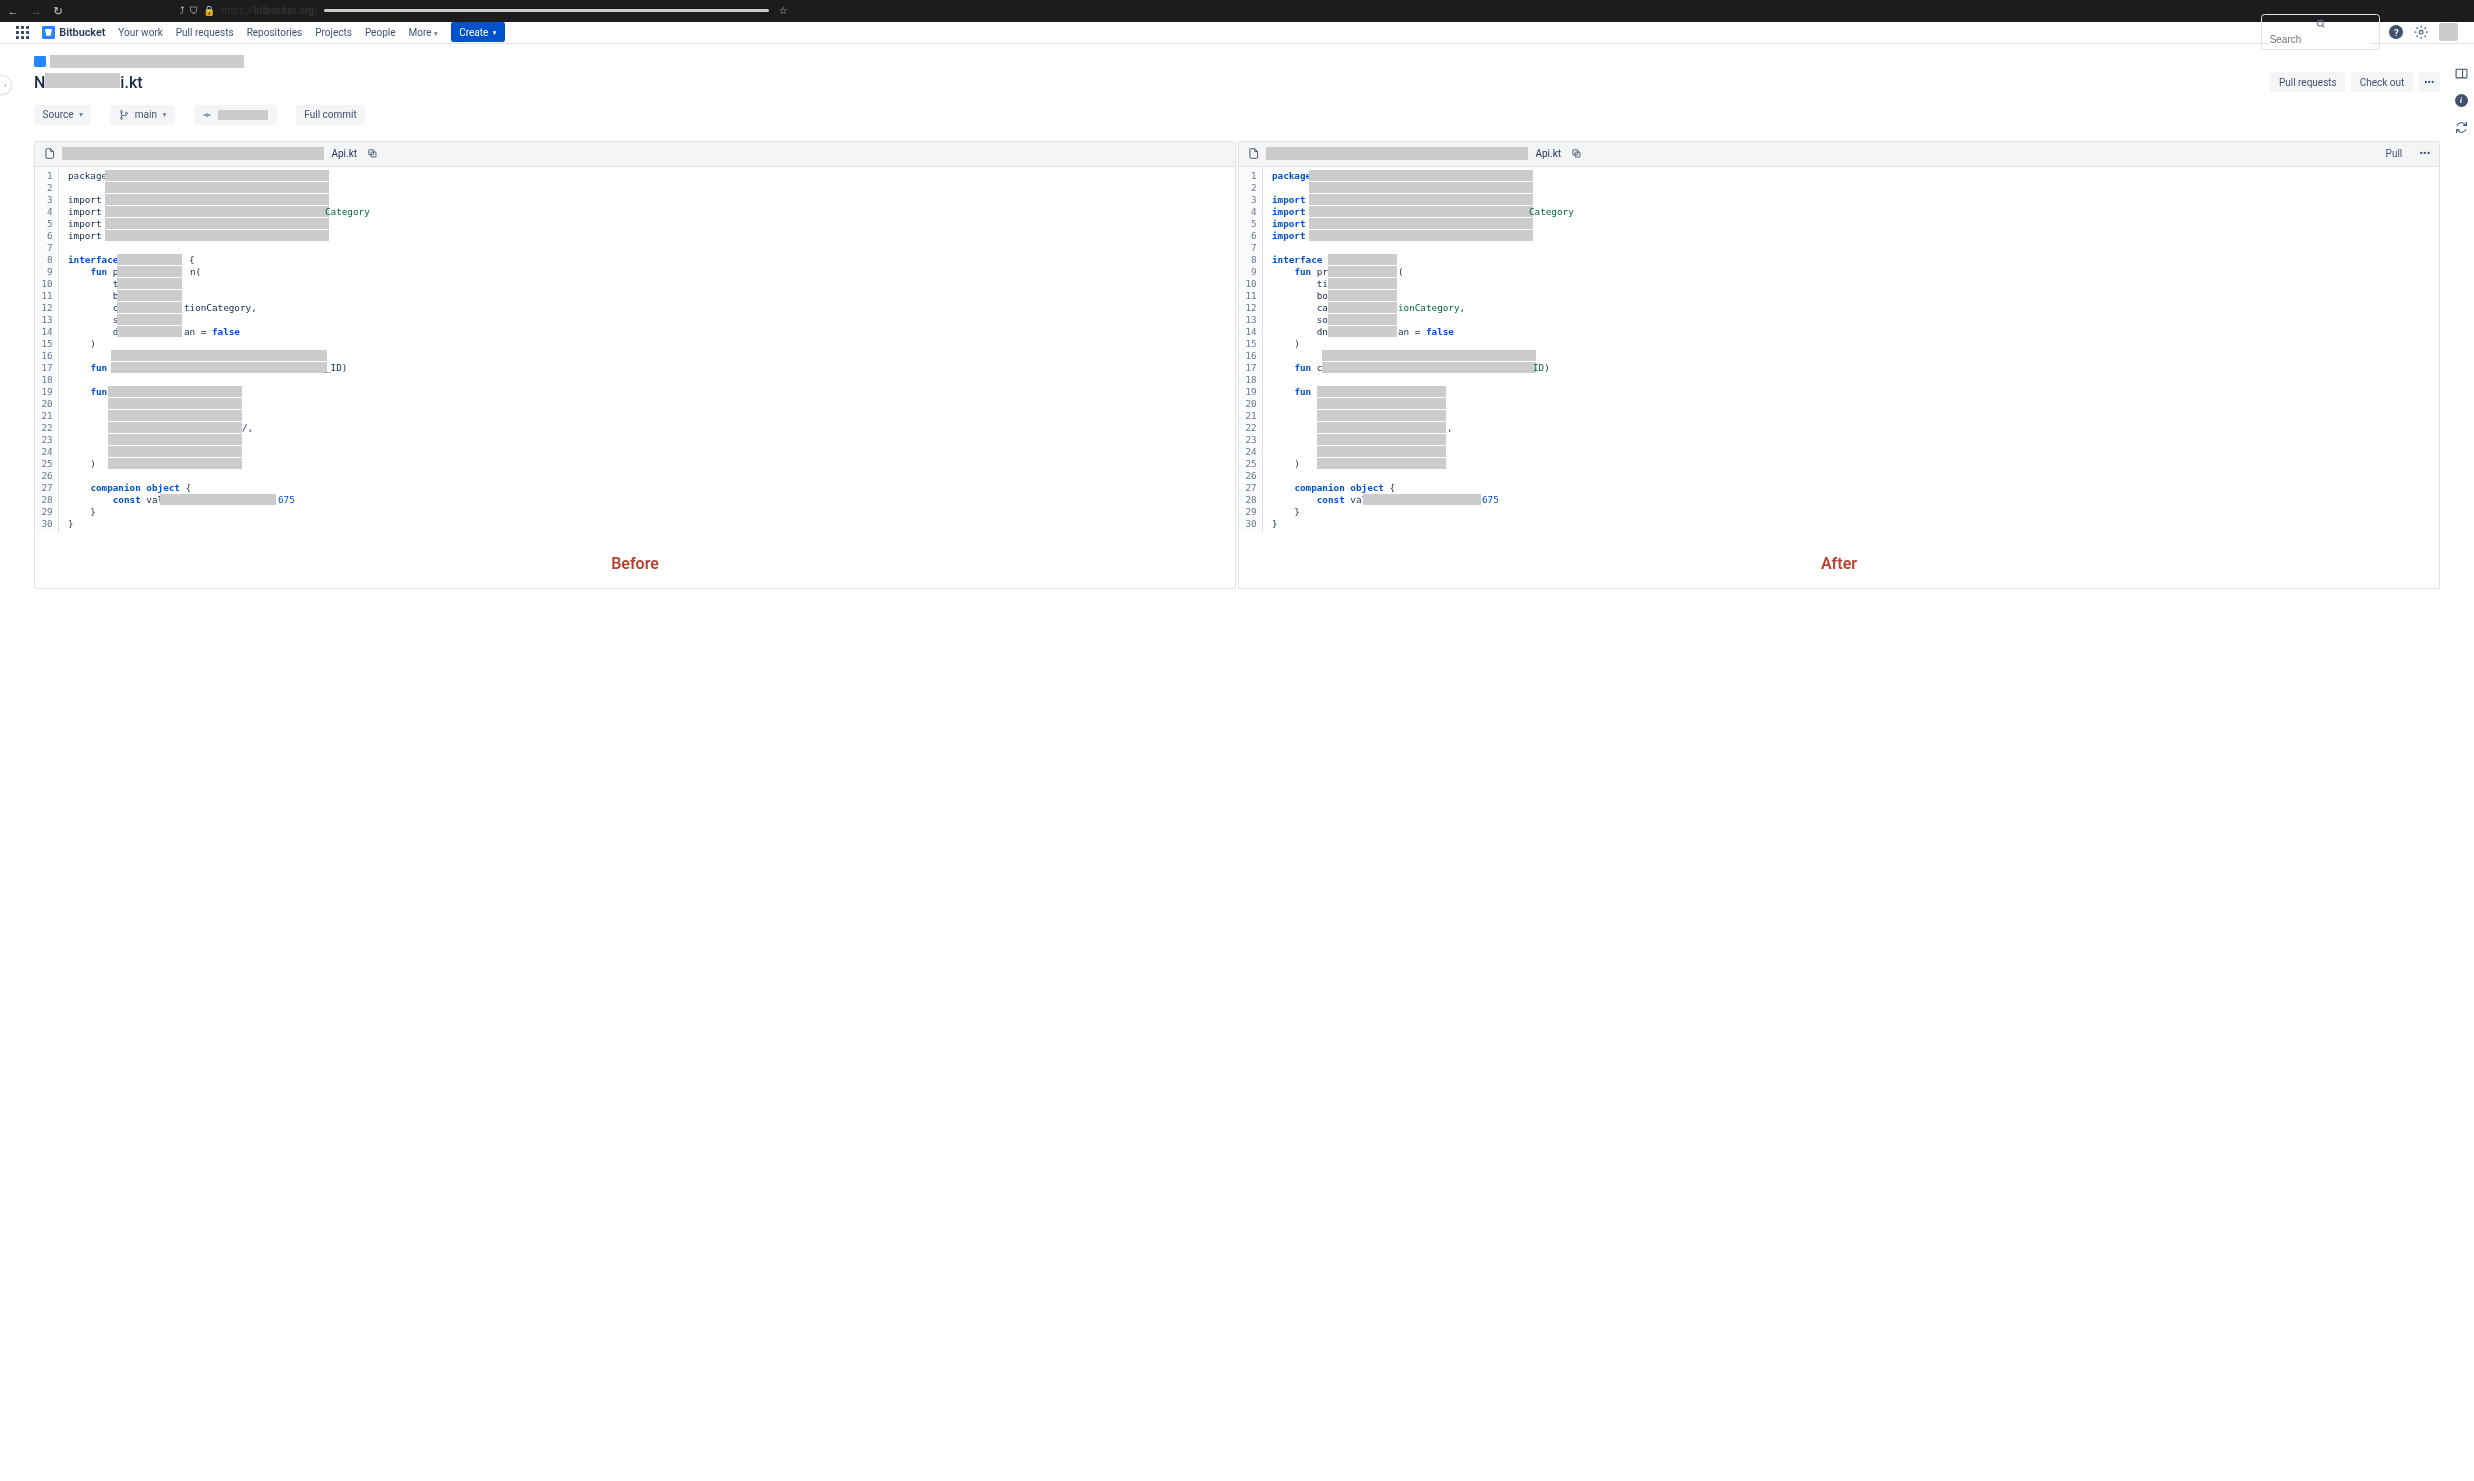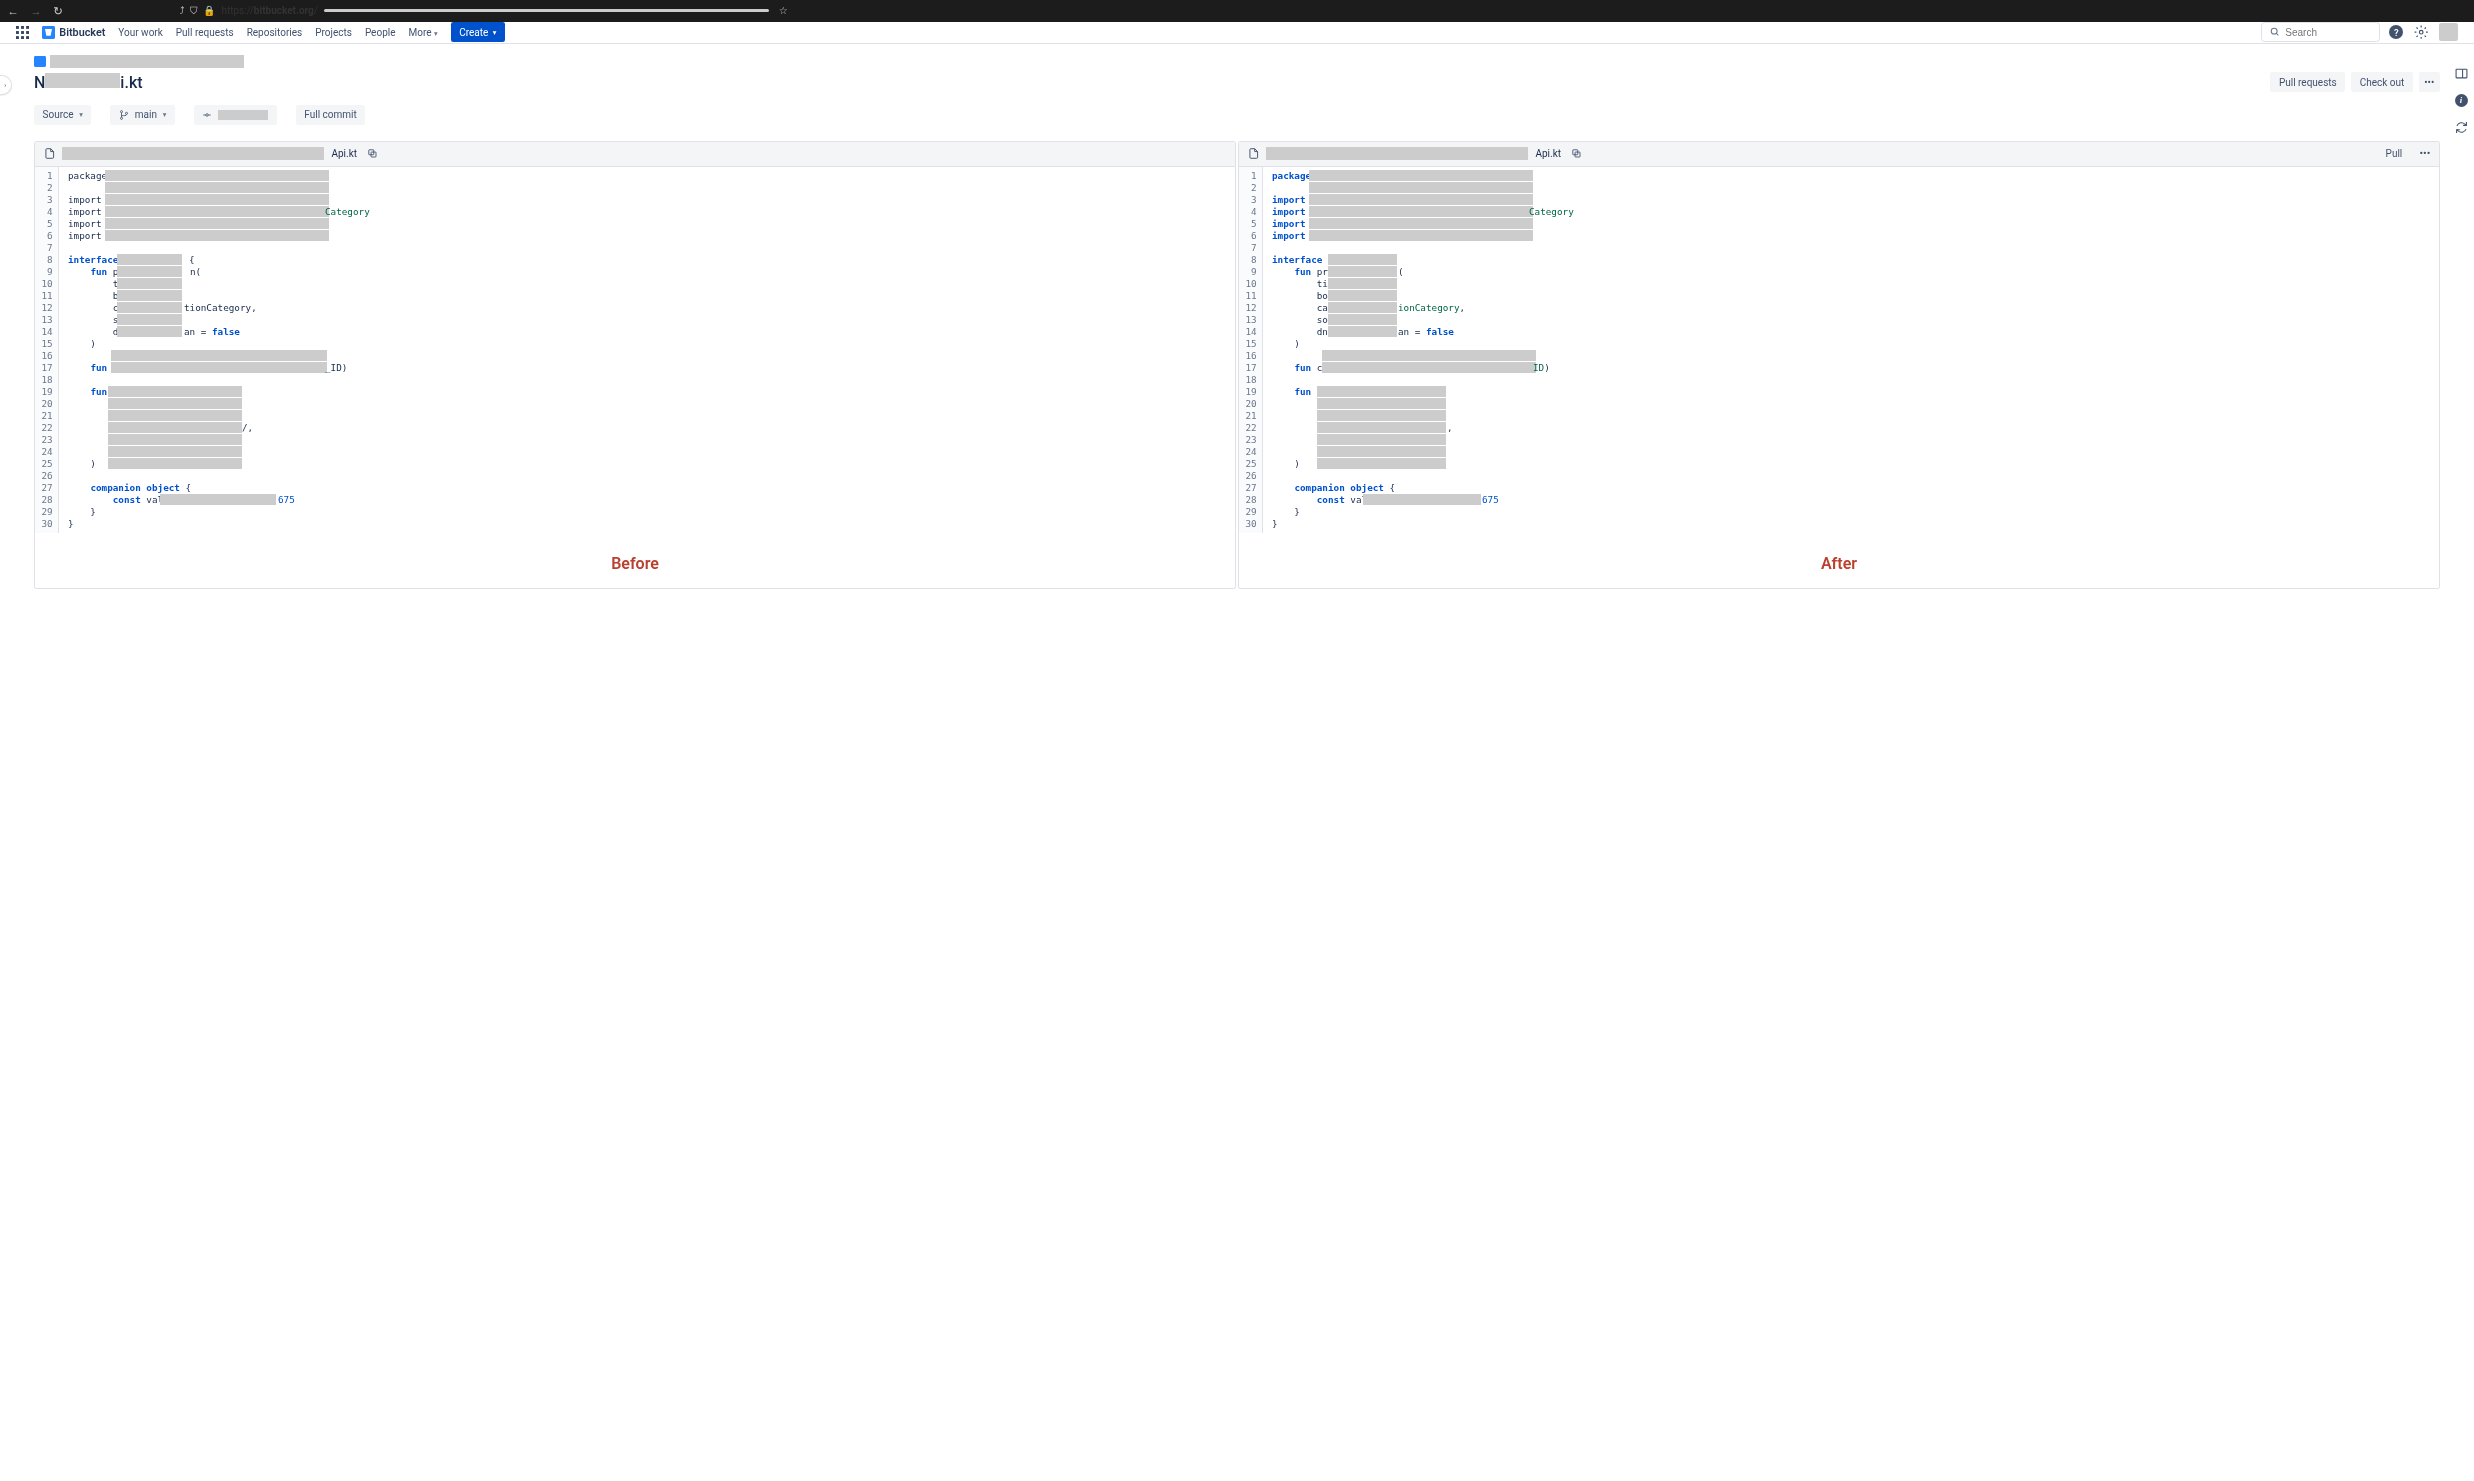--- a/index.html
+++ b/index.html
@@ -18,21 +18,21 @@
 
 .top-nav { height: 22px; border-bottom: 0.7px solid #dfe1e6; display: flex; align-items: center; padding: 0 16px; gap: 13px; background: #fff; }
 .app-switcher { color: #344563; font-size: 13px; }
 .logo { display: flex; align-items: center; gap: 4.3px; color: #253858; font-weight: 600; font-size: 10.8px; }
 .logo-icon { width: 13px; height: 13px; background: #2684FF; border-radius: 1.4px; display: inline-flex; align-items: center; justify-content: center; }
 .logo-icon::before { content: ""; width: 7.2px; height: 7.2px; background: #fff; clip-path: polygon(0 0, 100% 0, 80% 100%, 20% 100%); }
 .nav-links { display: flex; gap: 13px; color: #42526E; font-size: 10px; }
 .nav-links span { cursor: pointer; }
 .create-btn { background: #0052CC; color: #fff; padding: 4.3px 8.6px; border-radius: 2.2px; font-size: 10px; display: flex; align-items: center; gap: 4.3px; cursor: pointer; }
 .nav-right { margin-left: auto; display: flex; align-items: center; gap: 8.6px; }
-.search-box { border: 0.7px solid #dfe1e6; border-radius: 3.6px; padding: 3.6px 7.2px; display: flex; align-items: center; gap: 5.7px; width: 119px; color: #6B778C; }
+.search-box { border: 0.7px solid #dfe1e6; border-radius: 3.6px; padding: 3.6px 7.2px; display: flex; align-items: center; gap: 5.7px; width: 119px; color: #6B778C; flex-direction: column; }
 .search-box input { border: none; outline: none; font-size: 10px; width: 100%; color: #6B778C; }
 .icon-btn { width: 18.7px; height: 18.7px; border-radius: 50%; display: flex; align-items: center; justify-content: center; color: #42526E; cursor: pointer; font-size: 11.5px; }
 .help-circle { background: #42526E; color: #fff; width: 14.4px; height: 14.4px; font-size: 9.3px; font-weight: 600; }
 .avatar-redact { width: 18.7px; height: 18.7px; background: #ccc; border-radius: 2.2px; }
 
 
 .expand-handle { position: absolute; left: 0; top: 75px; width: 11.5px; height: 20px; background: #fff; border: 0.7px solid #dfe1e6; border-left: none; border-radius: 0 10px 10px 0; display: flex; align-items: center; justify-content: center; color: #6B778C; font-size: 8px; cursor: pointer; z-index: 5; box-shadow: 0 0.7px 1.4px rgba(0,0,0,0.1); }
 
 
 .right-rail { position: absolute; right: 0; top: 55px; width: 26px; display: flex; flex-direction: column; align-items: center; gap: 14.4px; padding-top: 11.5px; }

